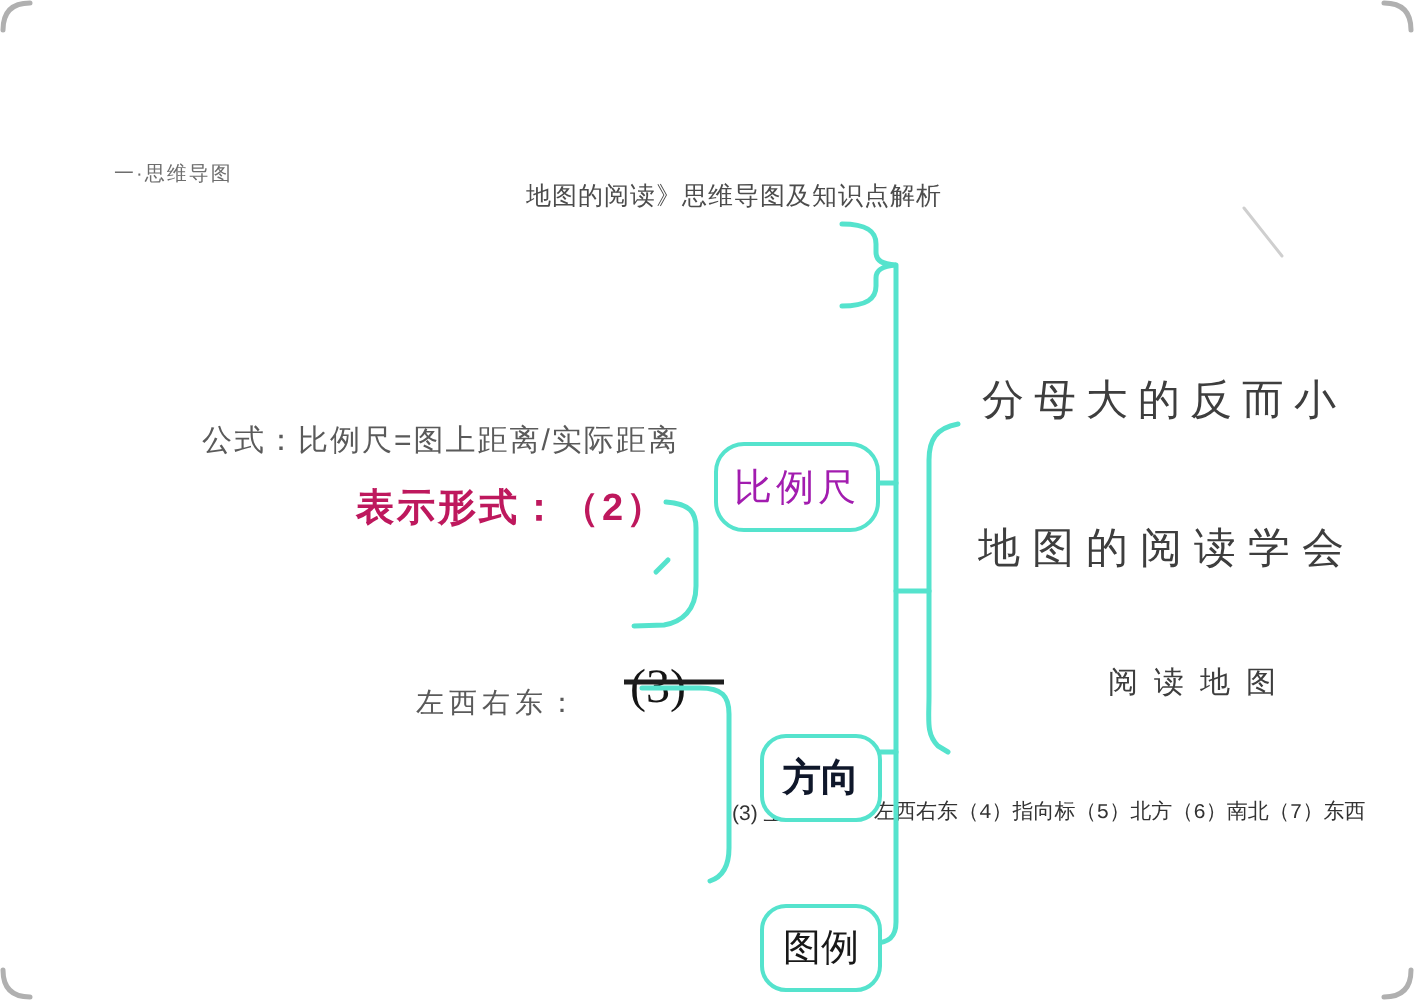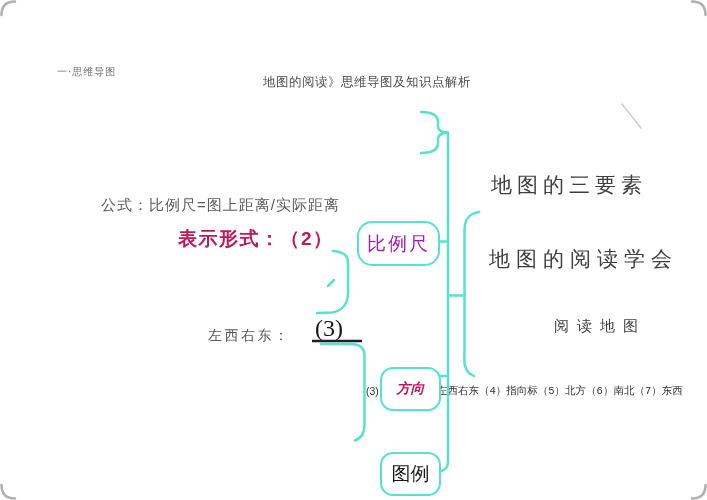--- a/index.html
+++ b/index.html
@@ -3,21 +3,21 @@
 <meta charset="utf-8">
 <style>
   :root{
     --accent:#55e3cd; --ink:#1f1f1f; --frame:#b0b0b0;
   }
   html,body{margin:0;padding:0;background:#fff;}
   #canvas{
     position:relative; width:707px; height:500px; background:#ffffff;
     overflow:hidden; font-family:"Liberation Sans","DejaVu Sans",sans-serif;
   }
-  .txt{position:absolute; white-space:nowrap; z-index:0; line-height:1.2;}
+  .txt{position:absolute; white-space:nowrap; z-index:0; line-height:1.2;margin-top:16px;}
   .section-label{left:57px; top:66px; font-size:10px; letter-spacing:1px; color:#6e6e6e;}
   .title{left:263px; top:75px; font-size:12.5px; letter-spacing:0.5px; color:#4c4c4c;}
   .heading{left:122px; top:129px; font-size:17px; letter-spacing:3px; color:#525252;}
   .item-def{left:168px; top:166px; font-size:15px; letter-spacing:13px; color:#5a5a5a;}
   .item-formula{left:101px; top:196px; font-size:15px; letter-spacing:1px; color:#5a5a5a;}
   .item-form{left:178px; top:228px; font-size:19px; letter-spacing:1.5px; color:#be185d;font-weight:bold;}
   .item-compare{left:80px; top:253px; font-size:15px; letter-spacing:1px; color:#5a5a5a;}
   .general-label{left:208px; top:327px; font-size:14px; letter-spacing:2.5px; color:#5a5a5a;}
   .marker3{left:315px; top:314px; font-size:24px; color:#151515;
            font-family:"Liberation Serif","DejaVu Serif",serif;}
@@ -27,21 +27,21 @@
   .foot-left{left:366px; top:385px; font-size:10.5px; color:#333;}
   .foot-right{left:437px; top:385px; font-size:10.5px; color:#333;font-family:Liberation Mono, monospace;}
   .node{
     position:absolute; z-index:2; background:#fff;
     border:2.5px solid var(--accent); display:flex; align-items:center; justify-content:center;
     color:#222;
   }
   .node-scale{left:357px; top:221px; width:79px; height:41px; border-radius:15px;
               font-size:19px; letter-spacing:2px; color:#a21caf;}
   .node-direction{left:380px; top:367px; width:57px; height:40px; border-radius:13px;
-              font-size:14px; font-weight:600; color:#be185d;font-style:italic;}
+              font-size:19px; font-weight:600; color:#0f172a;}
   .node-legend{left:380px; top:452px; width:57px; height:40px; border-radius:13px;
               font-size:19px; font-weight:500; color:#181818;}
   svg.lines{position:absolute; left:0; top:0; z-index:1; pointer-events:none;}
   .ln{stroke:var(--accent); stroke-width:2.5; fill:none; stroke-linecap:round;}
   .ink{stroke:var(--ink); stroke-width:2.5; fill:none; stroke-linecap:butt;}
   .frame{stroke:var(--frame); stroke-width:2.5; fill:none; stroke-linecap:round;}
   .ghost{stroke:#cfcfcf; stroke-width:1.5; fill:none; stroke-linecap:round;}
 </style>
 </head>
 <body>
@@ -50,21 +50,21 @@
 
   <div class="txt section-label">一·思维导图</div>
   <div class="txt title">地图的阅读》思维导图及知识点解析</div>
 
   <div class="txt item-formula">公式：比例尺=图上距离/实际距离</div>
   <div class="txt item-form">表示形式：（2）</div>
 
   <div class="txt general-label">左西右东：</div>
   <div class="txt marker3">(3)</div>
 
-  <div class="txt right1">地图的三要素</div>
+  <div class="txt right1">分母大的反而小</div>
   <div class="txt right2">地图的阅读学会</div>
   <div class="txt right3">阅读地图</div>
 
   <div class="txt foot-left">(3) 上</div>
   <div class="txt foot-right">左西右东（4）指向标（5）北方（6）南北（7）东西</div>
 
   <svg class="lines" width="707" height="500" viewBox="0 0 707 500">
 
     <path class="ln" d="M421,112 C434,112 438,116 438,122 L438,126 C438,130.5 441,132 448,132.5 C441,133 438,135 438,139 L438,143 C438,149 434,153 421,153"></path>
 

